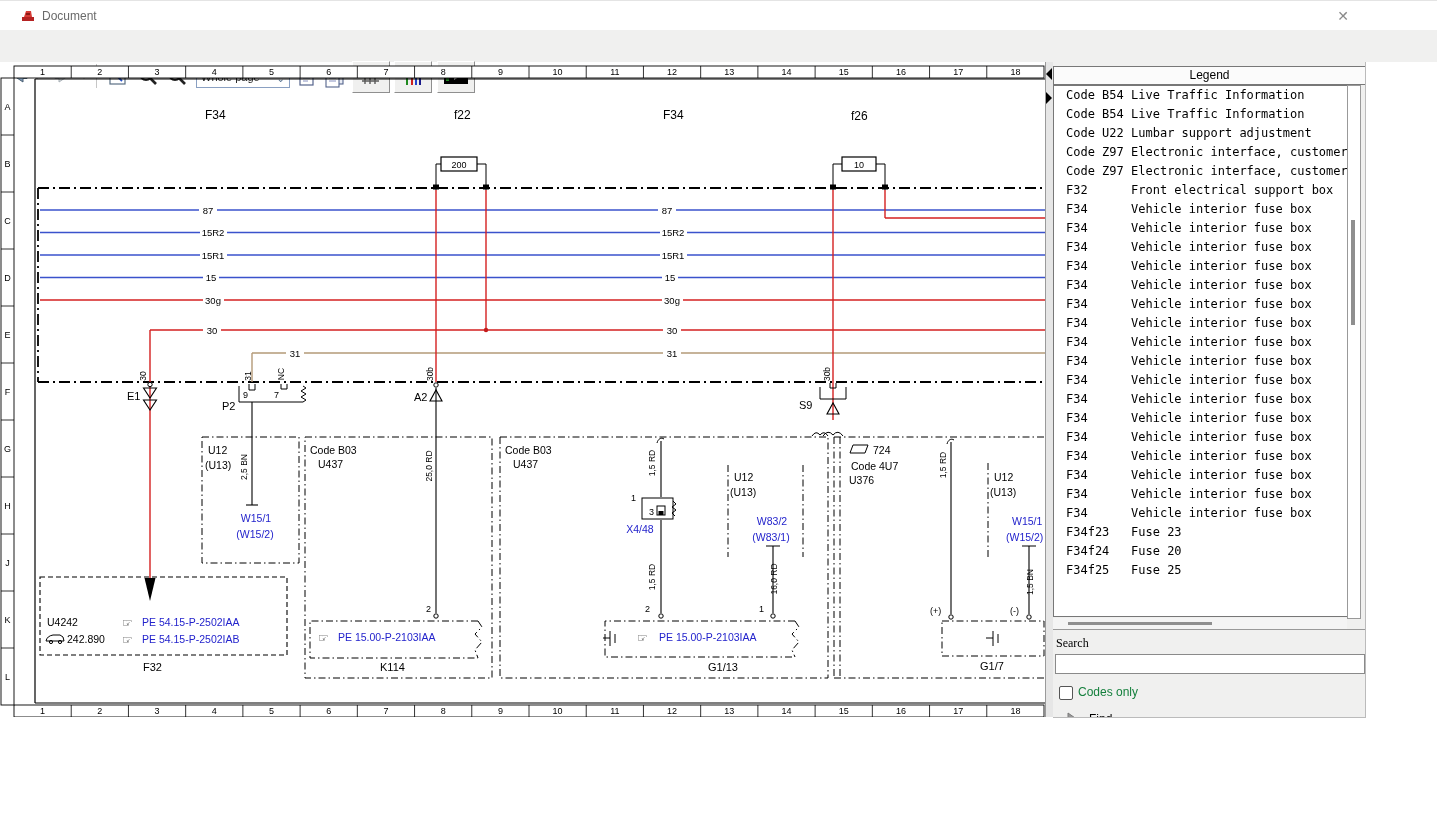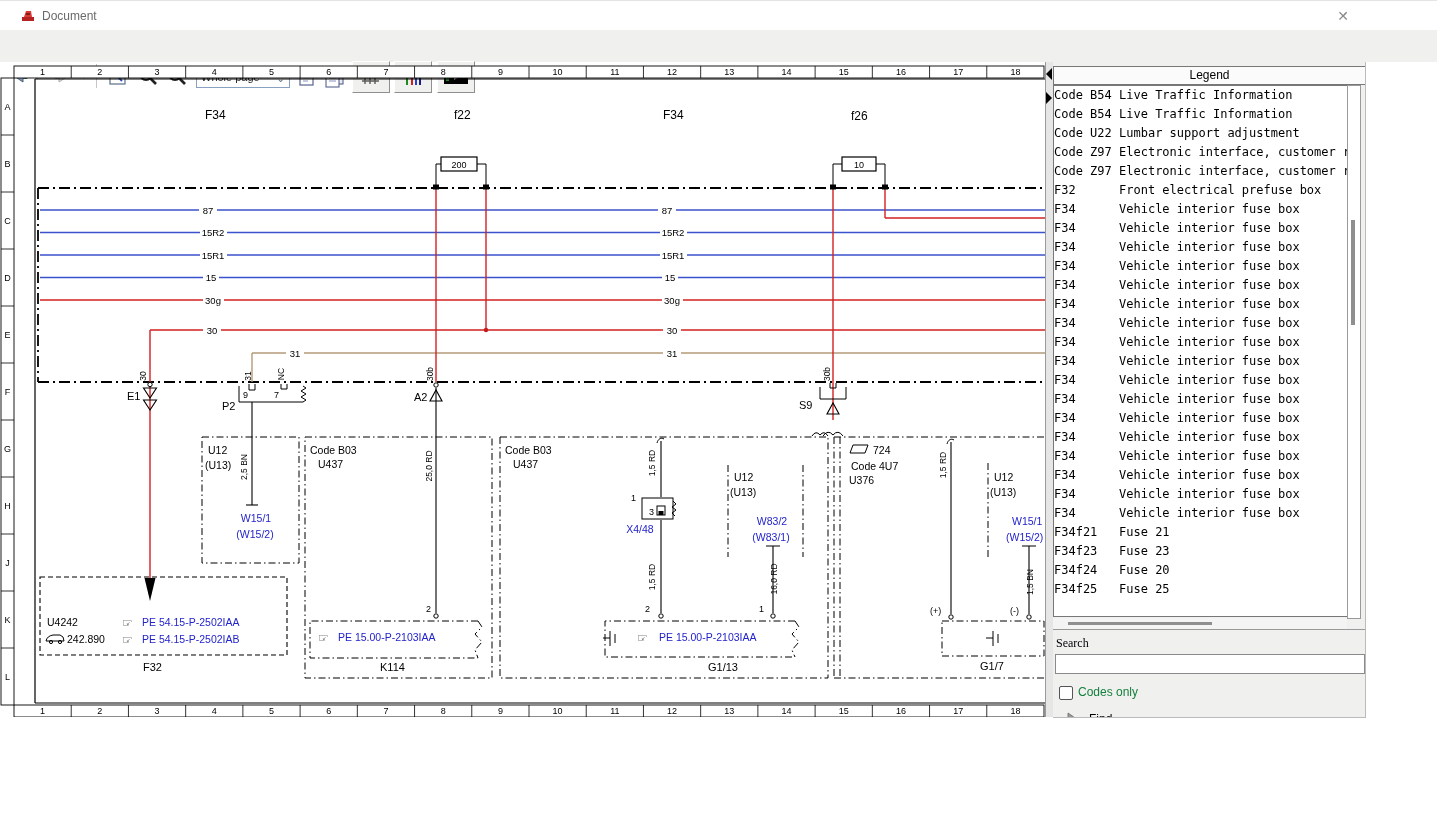--- a/index.html
+++ b/index.html
@@ -53,21 +53,21 @@
   .spl-right{position:absolute;left:0px;top:30px;width:0;height:0;border-top:6px solid transparent;
              border-bottom:6px solid transparent;border-left:6px solid #000;}
   
   .legend{position:absolute;left:1053px;top:62px;width:312px;height:655px;background:#f0f0ef;
           border-right:1px solid #bbb;border-bottom:1px solid #bbb;overflow:hidden;}
   .lg-header{position:absolute;left:0;top:4px;width:311px;height:17px;border:1px solid #777;
              background:#fbfbfb;text-align:center;font-size:12px;line-height:17px;color:#000;}
   .lg-list{position:absolute;left:0;top:23px;width:294px;height:530px;background:#fff;
            border:1px solid #777;border-right:none;overflow:hidden;
            font-family:"DejaVu Sans Mono",monospace;font-size:12px;}
-  .lg-row{height:19px;line-height:19px;white-space:nowrap;overflow:hidden;padding-left:0;}
+  .lg-row{height:19px;line-height:19px;white-space:nowrap;overflow:hidden;padding-left:12px;}
   .lg-code{display:inline-block;width:9ch;}
   .vtrack{position:absolute;left:294px;top:23px;width:12px;height:532px;background:#fff;
           border:1px solid #999;}
   .vthumb{position:absolute;left:3px;top:134px;width:4px;height:105px;background:#8f8f8f;}
   .htrack{position:absolute;left:0;top:556px;width:294px;height:11px;background:#f4f4f4;}
   .hthumb{position:absolute;left:15px;top:4px;width:144px;height:3px;background:#8f8f8f;}
   .searcharea{position:absolute;left:0;top:567px;width:312px;height:88px;background:#f0f0ef;
               border-top:1px solid #999;}
   .search-label{position:absolute;left:3px;top:6px;font-size:12px;color:#000;font-family:Liberation Serif, serif;}
   .search-input{position:absolute;left:2px;top:24px;width:302px;height:16px;border:1px solid #8a8a8a;
@@ -516,39 +516,38 @@
   </div>
 
   <div class="legend">
     <div class="lg-header">Legend</div>
     <div class="lg-list" id="legend-list">
         <div class="lg-row"><span class="lg-code">Code B54</span><span>Live Traffic Information</span></div>
         <div class="lg-row"><span class="lg-code">Code B54</span><span>Live Traffic Information</span></div>
         <div class="lg-row"><span class="lg-code">Code U22</span><span>Lumbar support adjustment</span></div>
         <div class="lg-row"><span class="lg-code">Code Z97</span><span>Electronic interface, customer re</span></div>
         <div class="lg-row"><span class="lg-code">Code Z97</span><span>Electronic interface, customer re</span></div>
-        <div class="lg-row"><span class="lg-code">F32</span><span>Front electrical prefuse box</span></div>
-        <div class="lg-row"><span class="lg-code">F34</span><span>Vehicle interior fuse box</span></div>
-        <div class="lg-row"><span class="lg-code">F34</span><span>Vehicle interior fuse box</span></div>
-        <div class="lg-row"><span class="lg-code">F34</span><span>Vehicle interior fuse box</span></div>
-        <div class="lg-row"><span class="lg-code">F34</span><span>Vehicle interior fuse box</span></div>
-        <div class="lg-row"><span class="lg-code">F34</span><span>Vehicle interior fuse box</span></div>
-        <div class="lg-row"><span class="lg-code">F34</span><span>Vehicle interior fuse box</span></div>
-        <div class="lg-row"><span class="lg-code">F34</span><span>Vehicle interior fuse box</span></div>
-        <div class="lg-row"><span class="lg-code">F34</span><span>Vehicle interior fuse box</span></div>
-        <div class="lg-row"><span class="lg-code">F34</span><span>Vehicle interior fuse box</span></div>
-        <div class="lg-row"><span class="lg-code">F34</span><span>Vehicle interior fuse box</span></div>
-        <div class="lg-row"><span class="lg-code">F34</span><span>Vehicle interior fuse box</span></div>
-        <div class="lg-row"><span class="lg-code">F34</span><span>Vehicle interior fuse box</span></div>
-        <div class="lg-row"><span class="lg-code">F34</span><span>Vehicle interior fuse box</span></div>
-        <div class="lg-row"><span class="lg-code">F34</span><span>Vehicle interior fuse box</span></div>
-        <div class="lg-row"><span class="lg-code">F34</span><span>Vehicle interior fuse box</span></div>
-        <div class="lg-row"><span class="lg-code">F34</span><span>Vehicle interior fuse box</span></div>
-        <div class="lg-row"><span class="lg-code">F34</span><span>Vehicle interior fuse box</span></div>
-        <div class="lg-row"><span class="lg-code">F34f21</span><span>Fuse 21</span></div>
+        <div class="lg-row"><span class="lg-code">F32</span><span>Front electrical support box</span></div>
+        <div class="lg-row"><span class="lg-code">F34</span><span>Vehicle interior fuse box</span></div>
+        <div class="lg-row"><span class="lg-code">F34</span><span>Vehicle interior fuse box</span></div>
+        <div class="lg-row"><span class="lg-code">F34</span><span>Vehicle interior fuse box</span></div>
+        <div class="lg-row"><span class="lg-code">F34</span><span>Vehicle interior fuse box</span></div>
+        <div class="lg-row"><span class="lg-code">F34</span><span>Vehicle interior fuse box</span></div>
+        <div class="lg-row"><span class="lg-code">F34</span><span>Vehicle interior fuse box</span></div>
+        <div class="lg-row"><span class="lg-code">F34</span><span>Vehicle interior fuse box</span></div>
+        <div class="lg-row"><span class="lg-code">F34</span><span>Vehicle interior fuse box</span></div>
+        <div class="lg-row"><span class="lg-code">F34</span><span>Vehicle interior fuse box</span></div>
+        <div class="lg-row"><span class="lg-code">F34</span><span>Vehicle interior fuse box</span></div>
+        <div class="lg-row"><span class="lg-code">F34</span><span>Vehicle interior fuse box</span></div>
+        <div class="lg-row"><span class="lg-code">F34</span><span>Vehicle interior fuse box</span></div>
+        <div class="lg-row"><span class="lg-code">F34</span><span>Vehicle interior fuse box</span></div>
+        <div class="lg-row"><span class="lg-code">F34</span><span>Vehicle interior fuse box</span></div>
+        <div class="lg-row"><span class="lg-code">F34</span><span>Vehicle interior fuse box</span></div>
+        <div class="lg-row"><span class="lg-code">F34</span><span>Vehicle interior fuse box</span></div>
+        <div class="lg-row"><span class="lg-code">F34</span><span>Vehicle interior fuse box</span></div>
         <div class="lg-row"><span class="lg-code">F34f23</span><span>Fuse 23</span></div>
         <div class="lg-row"><span class="lg-code">F34f24</span><span>Fuse 20</span></div>
         <div class="lg-row"><span class="lg-code">F34f25</span><span>Fuse 25</span></div>
       </div>
     <div class="vtrack">
       <div class="vthumb"></div>
     </div>
     <div class="htrack">
       <div class="hthumb"></div>
     </div>

